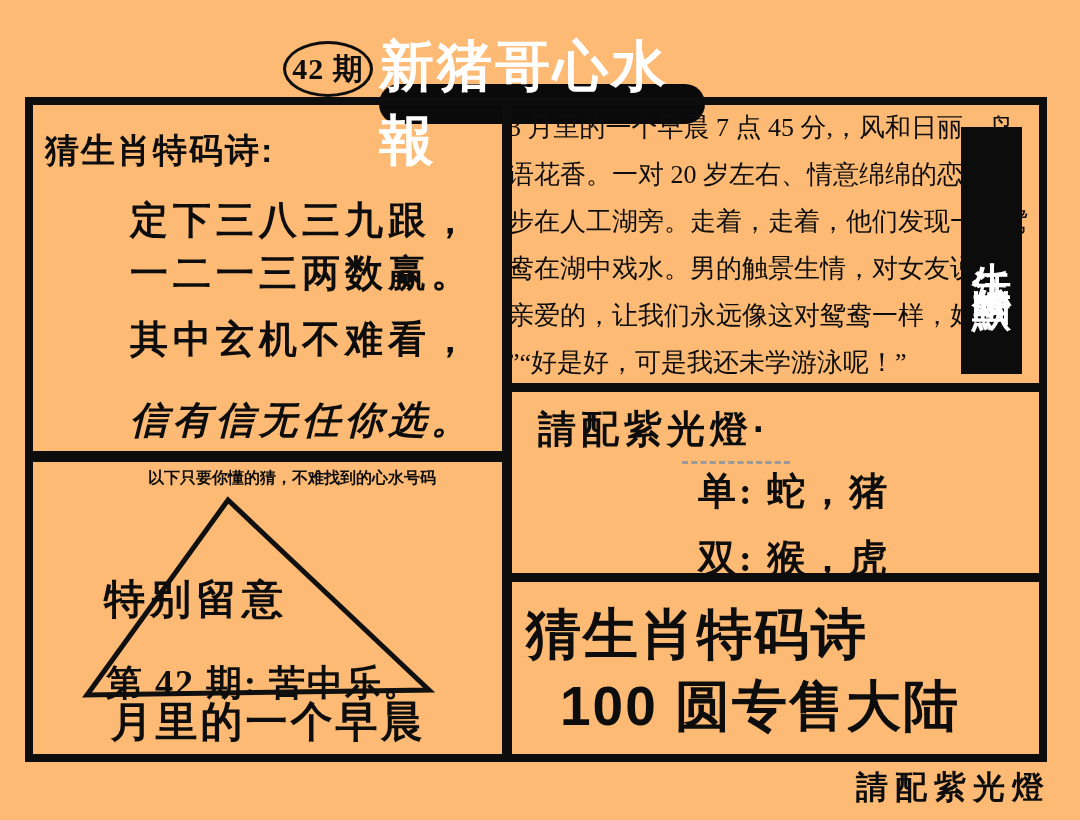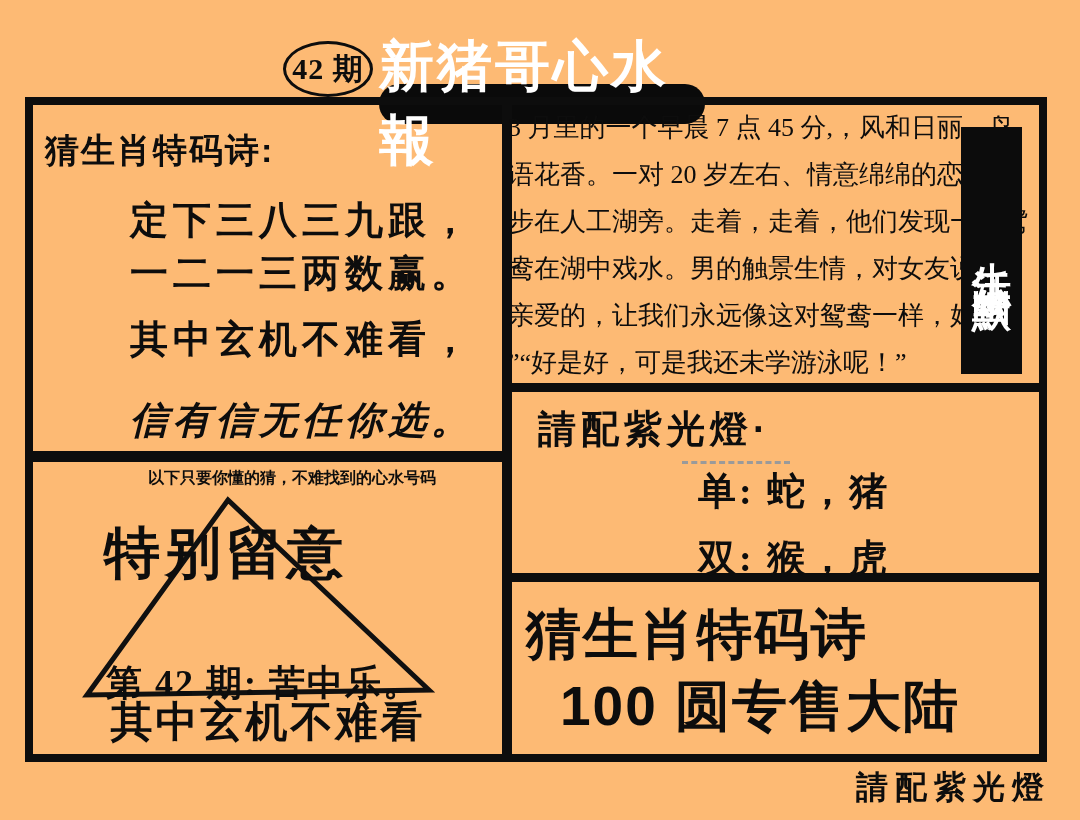--- a/index.html
+++ b/index.html
@@ -50,21 +50,21 @@
   }
 
   
   .tips-heading{left:538px;top:404px;font-size:38px;letter-spacing:5px;}
   .tips-dash{left:682px;top:461px;width:108px;height:0;border-top:3px dashed #9a9a9a;}
   .tip-row{left:698px;font-size:38px;font-weight:700;letter-spacing:3px;white-space:nowrap;text-align:right;}
 
   
   .hint{left:33px;top:468px;width:470px;text-align:center;font-size:16px;font-weight:700;white-space:nowrap;margin-left:24px;}
   .tri-svg{left:55px;top:492px;}
-  .special-title{left:104px;top:516px;font-size:56px;letter-spacing:5px;white-space:nowrap;}
+  .special-title{left:104px;top:572px;font-size:41px;letter-spacing:5px;white-space:nowrap;}
   .issue-note{left:106px;top:659px;font-size:36px;font-weight:600;letter-spacing:2px;white-space:nowrap;}
   .warning{left:33px;top:694px;width:470px;text-align:center;font-size:42px;letter-spacing:3px;}
 
   
   .price1{left:526px;top:598px;font-size:55px;letter-spacing:2px;white-space:nowrap;}
   .price2{left:560px;top:670px;font-size:55px;letter-spacing:2px;white-space:nowrap;}
 
   
   .footer-note{left:856px;top:766px;font-size:32px;font-weight:600;letter-spacing:7px;white-space:nowrap;font-family:Liberation Serif, serif;}
 </style>
@@ -102,20 +102,20 @@
   <div class="abs tips-dash"></div>
   <div class="abs tip-row kai" style="top:466px;">单: 蛇，猪</div>
   <div class="abs tip-row kai" style="top:513px;margin-top:20px;">双: 猴，虎</div>
 
   <div class="abs hint kai">以下只要你懂的猜，不难找到的心水号码</div>
   <svg class="abs tri-svg" width="392" height="214" viewBox="0 0 392 214">
     <polygon points="173,8 32,203 374,198" fill="none" stroke="#101010" stroke-width="5" stroke-linejoin="miter"></polygon>
   </svg>
   <div class="abs special-title hei">特别留意</div>
   <div class="abs issue-note kai">第 42 期: 苦中乐。</div>
-  <div class="abs warning hei">其中玄机不难看</div>
+  <div class="abs warning hei">月里的一个早晨</div>
 
   <div class="abs price1 hei">猜生肖特码诗</div>
   <div class="abs price2 hei">100 圆专售大陆</div>
 
   <div class="abs footer-note kai">請配紫光燈</div>
 
 </div>
 
 </body></html>

